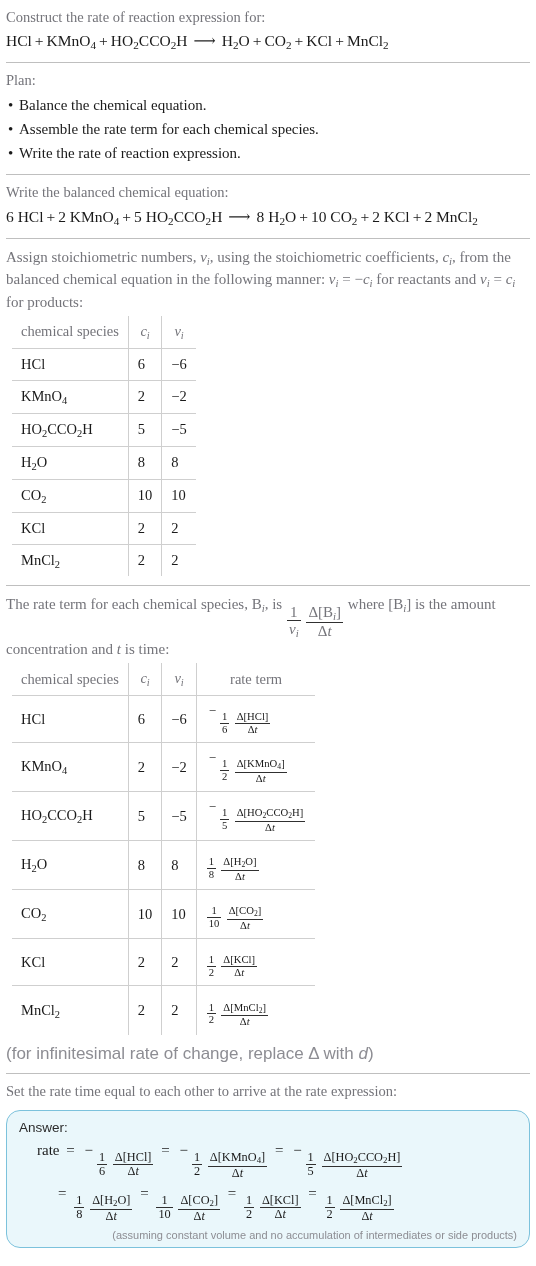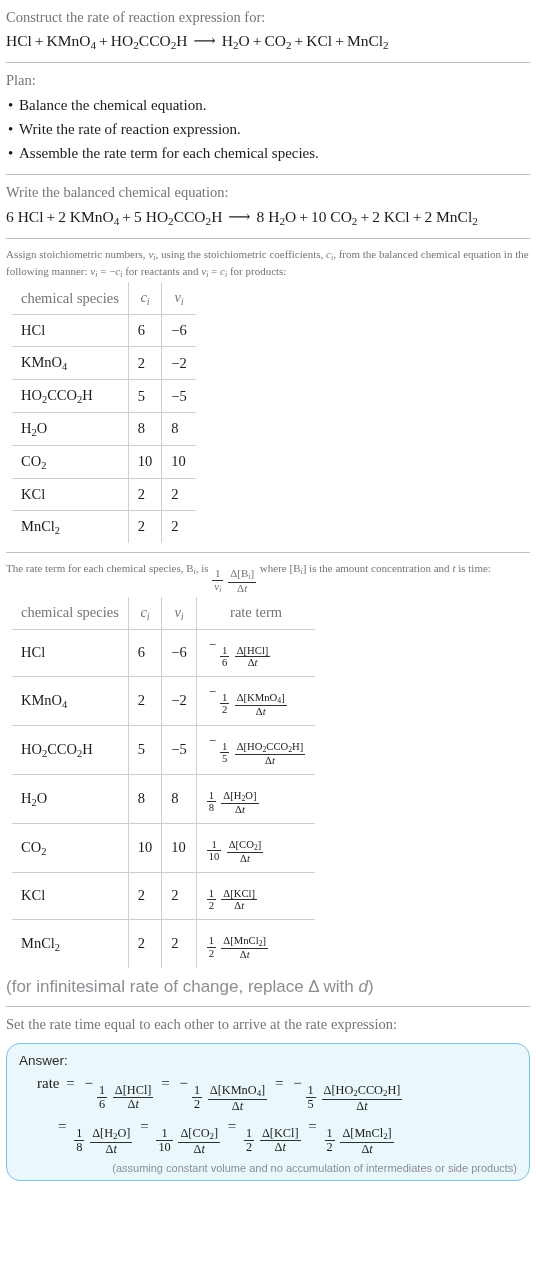--- a/index.html
+++ b/index.html
@@ -49,21 +49,21 @@
     padding-left: 2px;
   }
   .plan-list li::before {
     content: "\2022";
     display: inline-block;
     width: 11px;
     color: #1a1a1a;
   }
   .para {
     color: #74747a;
-    font-size: 11px;
+    font-size: 15px;
     line-height: 1.45;
     margin: 0;
   }
 
   
   sub { font-size: 0.72em; vertical-align: -0.28em; }
 
   
   .frac {
     display: inline-flex;
@@ -153,22 +153,22 @@
   <div class="section">
     <p class="prompt">Construct the rate of reaction expression for:</p>
     <p class="formula" id="header-equation">HCl<span class="op">+</span>KMnO<sub>4</sub><span class="op">+</span>HO<sub>2</sub>CCO<sub>2</sub>H<span class="arrow">⟶</span>H<sub>2</sub>O<span class="op">+</span>CO<sub>2</sub><span class="op">+</span>KCl<span class="op">+</span>MnCl<sub>2</sub></p>
   </div>
   <hr class="rule">
 
   <div class="section">
     <p class="prompt">Plan:</p>
     <ul class="plan-list" id="plan-list">
         <li>Balance the chemical equation.</li>
+        <li>Assemble the rate term for each chemical species.</li>
         <li>Write the rate of reaction expression.</li>
-        <li>Assemble the rate term for each chemical species.</li>
       </ul>
   </div>
   <hr class="rule">
 
   <div class="section">
     <p class="prompt">Write the balanced chemical equation:</p>
     <p class="formula" id="balanced-equation">6&nbsp;HCl<span class="op">+</span>2&nbsp;KMnO<sub>4</sub><span class="op">+</span>5&nbsp;HO<sub>2</sub>CCO<sub>2</sub>H<span class="arrow">⟶</span>8&nbsp;H<sub>2</sub>O<span class="op">+</span>10&nbsp;CO<sub>2</sub><span class="op">+</span>2&nbsp;KCl<span class="op">+</span>2&nbsp;MnCl<sub>2</sub></p>
   </div>
   <hr class="rule">
 

